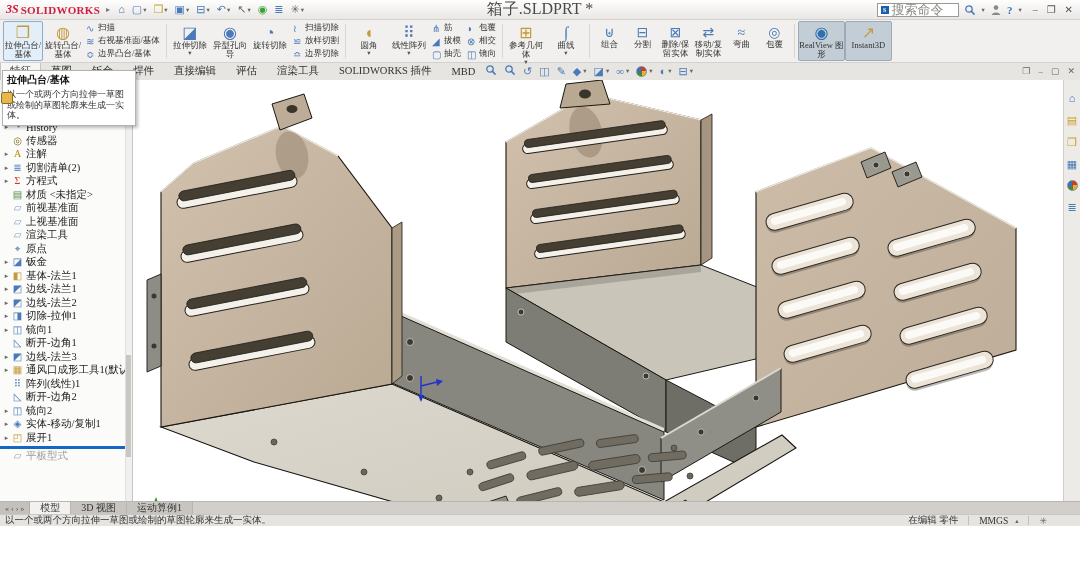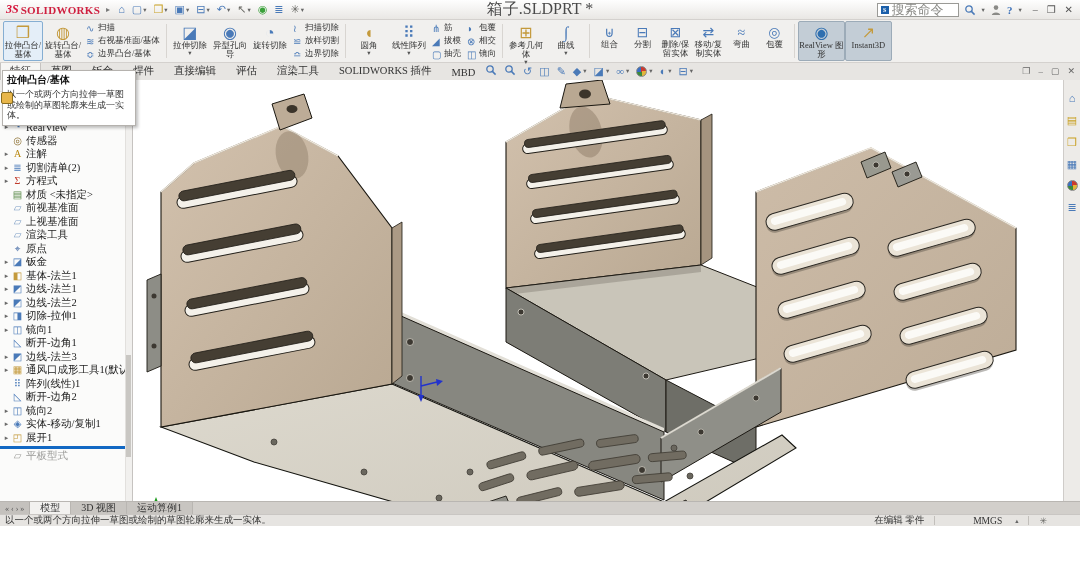--- a/index.html
+++ b/index.html
@@ -328,21 +328,21 @@
           <div class="rlabel">RealView 图形</div>
         </div>
         <div class="rbtn big wide pressed">
           <div class="ricon" style="color: rgb(196, 154, 60);">↗</div>
           <div class="rlabel">Instant3D</div>
         </div>
       </div>
     </div>
 
   <div class="tabrow">
-    <div style="display:flex;align-items:flex-end;" id="ctabs">
+    <div style="display:flex;align-items:center;" id="ctabs">
         <div class="ctab active">特征</div>
         <div class="ctab">草图</div>
         <div class="ctab">钣金</div>
         <div class="ctab">焊件</div>
         <div class="ctab">直接编辑</div>
         <div class="ctab">评估</div>
         <div class="ctab">渲染工具</div>
         <div class="ctab">SOLIDWORKS 插件</div>
         <div class="ctab">MBD</div>
       </div>
@@ -418,21 +418,21 @@
         <span class="caret">▾</span>
       </div>
       <div class="tlist" id="tlist">
           <div class="trow">
             <div class="tico" style="color: rgb(201, 162, 39);">❖</div>
             <div class="tlabel">箱子 (默认&lt;&lt;默认&gt;_显示状态 1&gt;)</div>
           </div>
           <div class="trow">
             <div class="tarrow">▸</div>
             <div class="tico" style="color: rgb(74, 122, 184);">◔</div>
-            <div class="tlabel">RealView</div>
+            <div class="tlabel">History</div>
           </div>
           <div class="trow">
             <div class="tarrow"></div>
             <div class="tico" style="color: rgb(138, 109, 46);">◎</div>
             <div class="tlabel">传感器</div>
           </div>
           <div class="trow">
             <div class="tarrow">▸</div>
             <div class="tico" style="color: rgb(184, 134, 11);">A</div>
             <div class="tlabel">注解</div>
@@ -732,21 +732,21 @@
         <div class="btab">3D 视图</div>
         <div class="btab">运动算例1</div>
       </div>
   </div>
 
   <div class="status">
     <div class="smsg">以一个或两个方向拉伸一草图或绘制的草图轮廓来生成一实体。</div>
     <div class="sright">
       <span>在编辑 零件</span>
       <span class="sdiv"></span>
-      <span style="display:flex;align-items:center;gap:12px;margin-left:28px;">
+      <span style="display:flex;align-items:center;gap:6px;">
         <span>MMGS</span>
         <span class="caret">▴</span>
       </span>
       <span class="sdiv"></span>
       <span class="sgear">✳</span>
     </div>
   </div>
 </div>
 
 </body></html>

